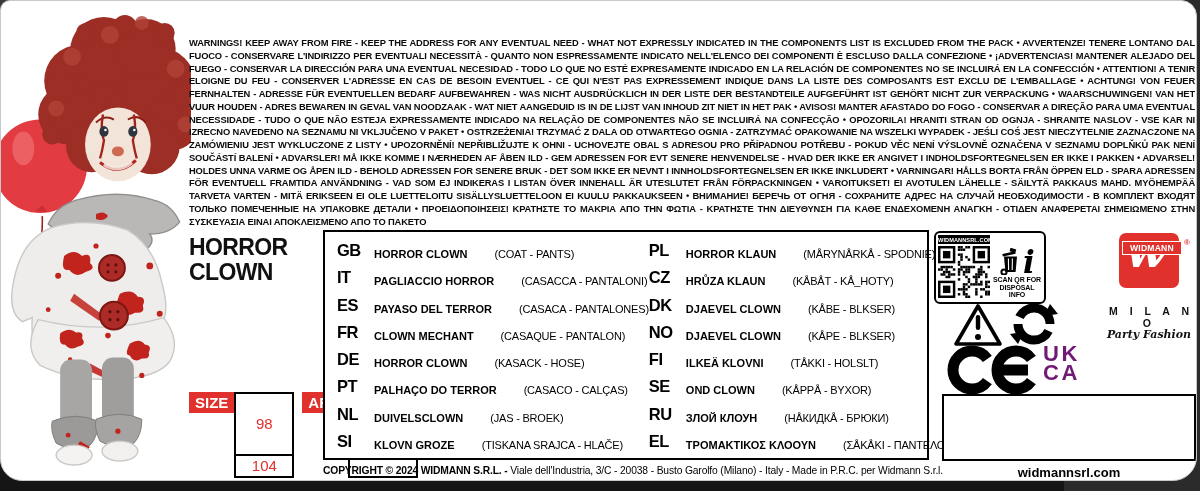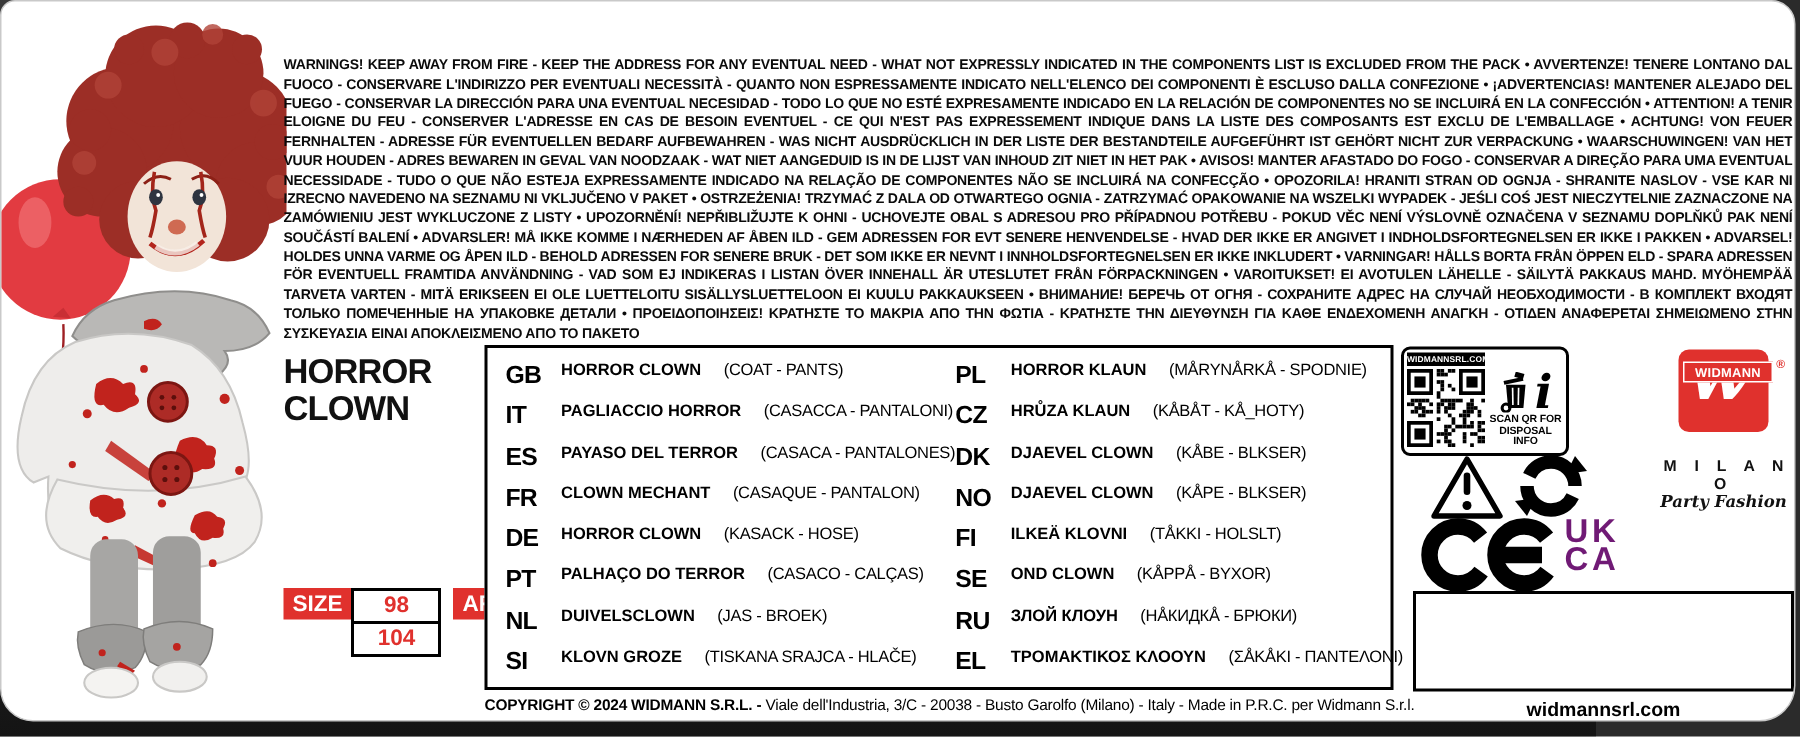--- a/index.html
+++ b/index.html
@@ -26,33 +26,33 @@
   }
   
   .title{position:absolute;left:188px;top:234px;color:#111;font-weight:700;font-size:23px;line-height:24.5px;letter-spacing:-0.6px;}
   
   .size-table{position:absolute;left:188px;top:391px;display:flex;gap:8px;}
   .size-col{display:flex;flex-direction:row;}
   .size-hdr{background:var(--red);color:#fff;font-weight:700;font-size:15px;text-align:center;height:21px;line-height:21px;margin-bottom:4px;padding:0 6px;}
   .size-cells{border:2px solid #000;background:#fff;}
   .size-cell{height:20px;line-height:20px;text-align:center;font-size:15px;padding:0 4px;min-width:48px;}
   .size-cell + .size-cell{border-top:2px solid #000;}
-  .col-size .size-cell{color:var(--red);font-weight:700;}
+  .col-size .size-cell{color:var(--red);font-weight:400;margin-top:20px;}
   .col-art .size-cell{color:#111;font-weight:400;min-width:58px;font-size:15.5px;}
   
   .lang-table{
     position:absolute;left:322px;top:229px;width:606px;height:230px;
     border:2px solid #000;box-sizing:border-box;background:#fff;
     display:flex;padding:9px 2px 7px 12px;
   }
   .lang-col{flex:1;display:flex;flex-direction:column;justify-content:space-between;}
-  .lang-row{white-space:nowrap;display:flex;align-items:flex-start;}
+  .lang-row{white-space:nowrap;display:flex;align-items:flex-end;}
   .lang-code{font-weight:700;font-size:16.5px;width:37px;flex:0 0 37px;letter-spacing:-0.5px;color:#000;}
   .lang-name{font-weight:700;font-size:11px;color:#000;}
-  .lang-detail{font-weight:400;font-size:11px;letter-spacing:-0.2px;color:#000;margin-left:4px;padding-left:11px;}
+  .lang-detail{font-weight:400;font-size:11px;letter-spacing:-0.2px;color:#000;margin-left:16px;padding-left:11px;}
   
   .copyright{position:absolute;left:322px;top:464px;width:660px;font-size:10.3px;letter-spacing:-0.15px;white-space:nowrap;color:#000;}
   .copyright .cbold{font-weight:700;}
   
   .qr-block{
     position:absolute;left:933px;top:230px;width:112px;height:73px;
     border:2.5px solid #000;border-radius:6px;box-sizing:border-box;background:#fff;
     display:flex;padding:2px;gap:2px;
   }
   .qr-left{width:52px;display:flex;flex-direction:column;}

